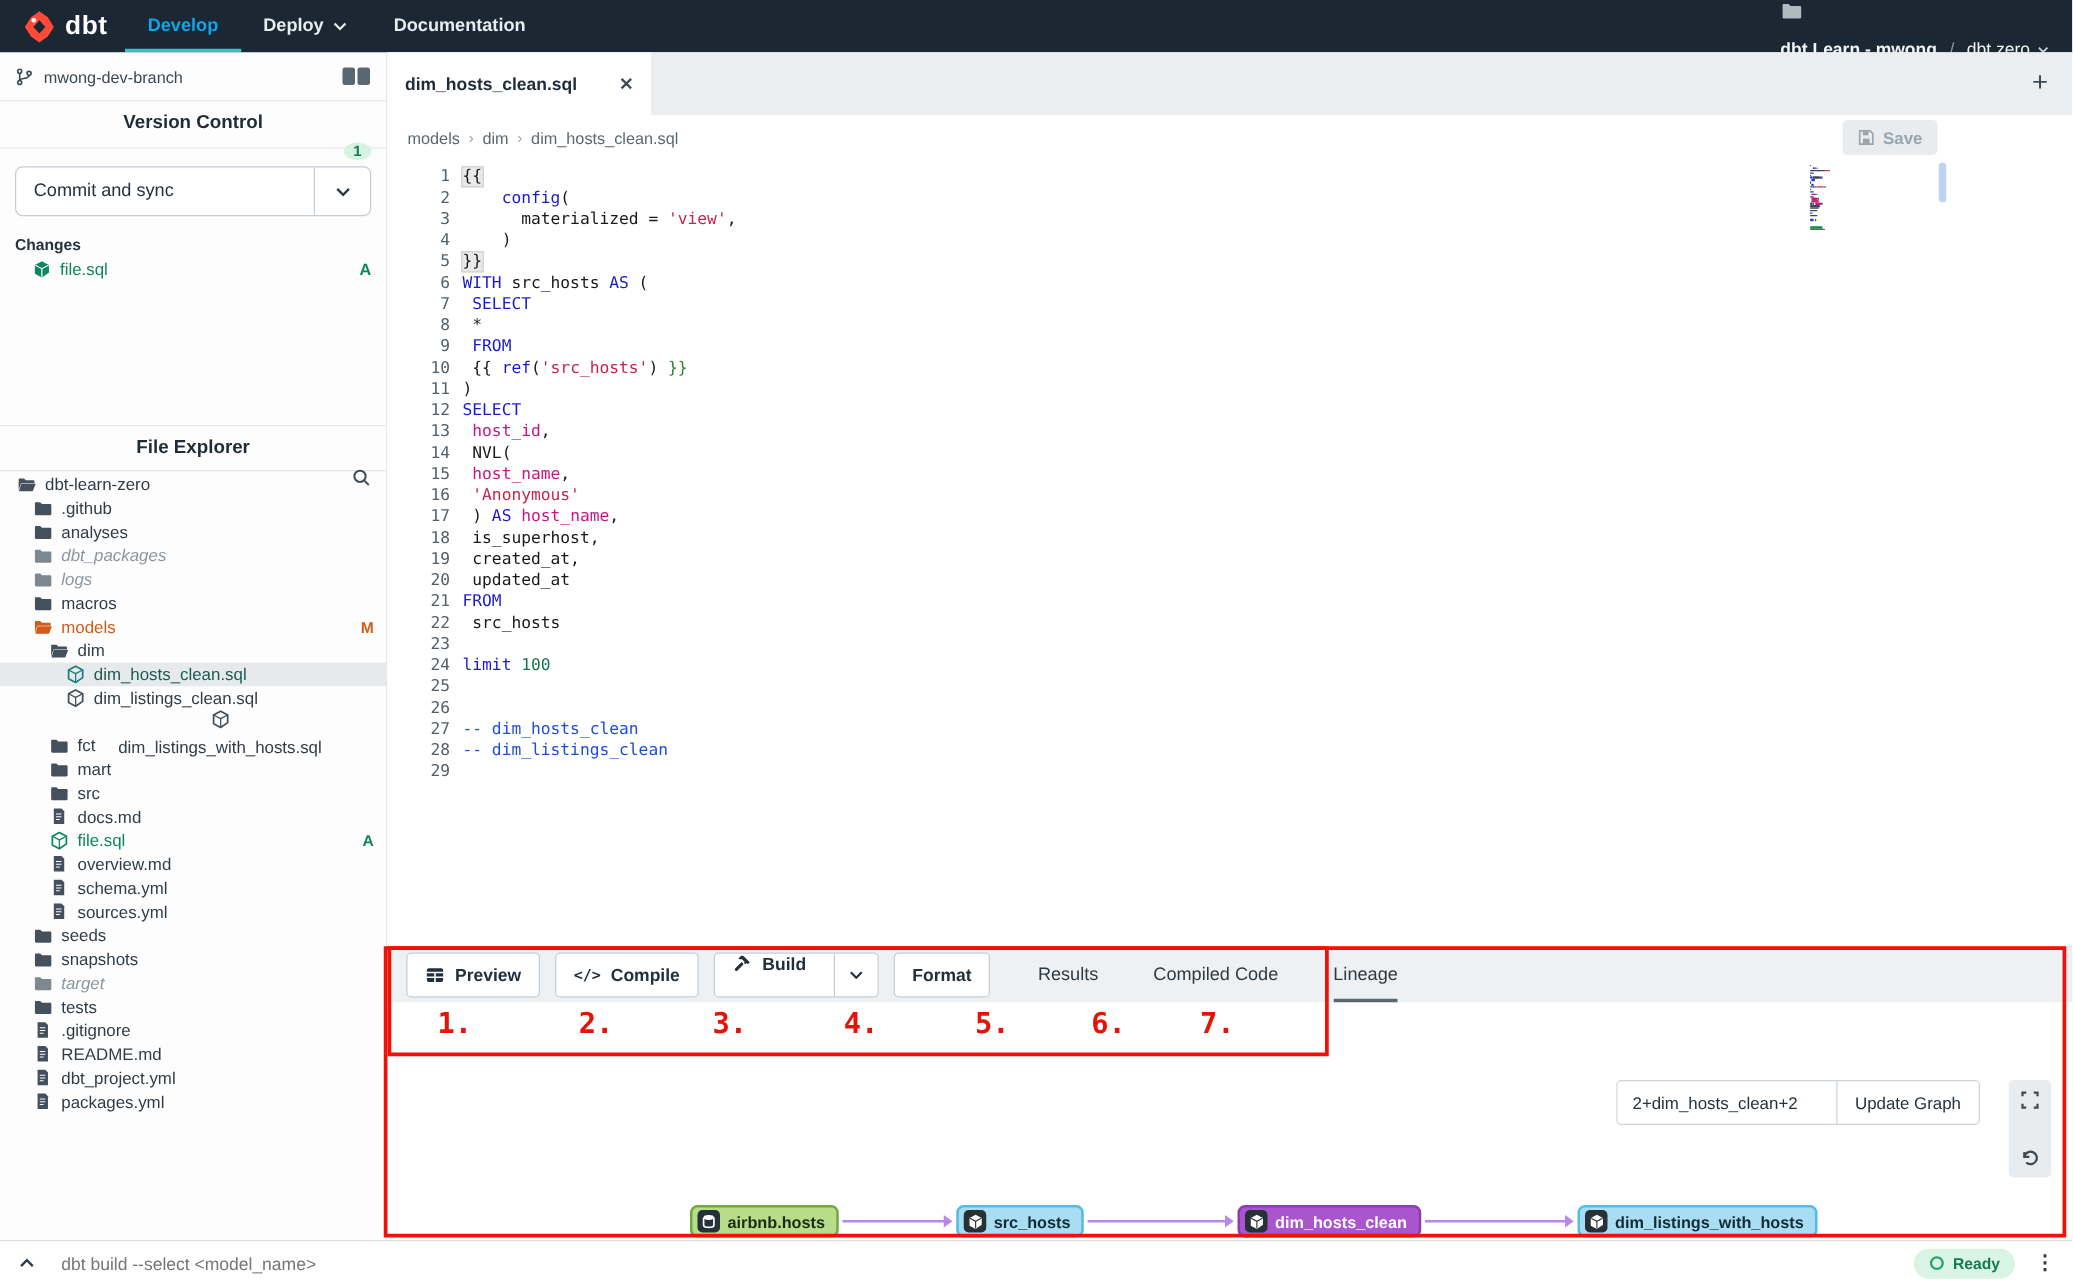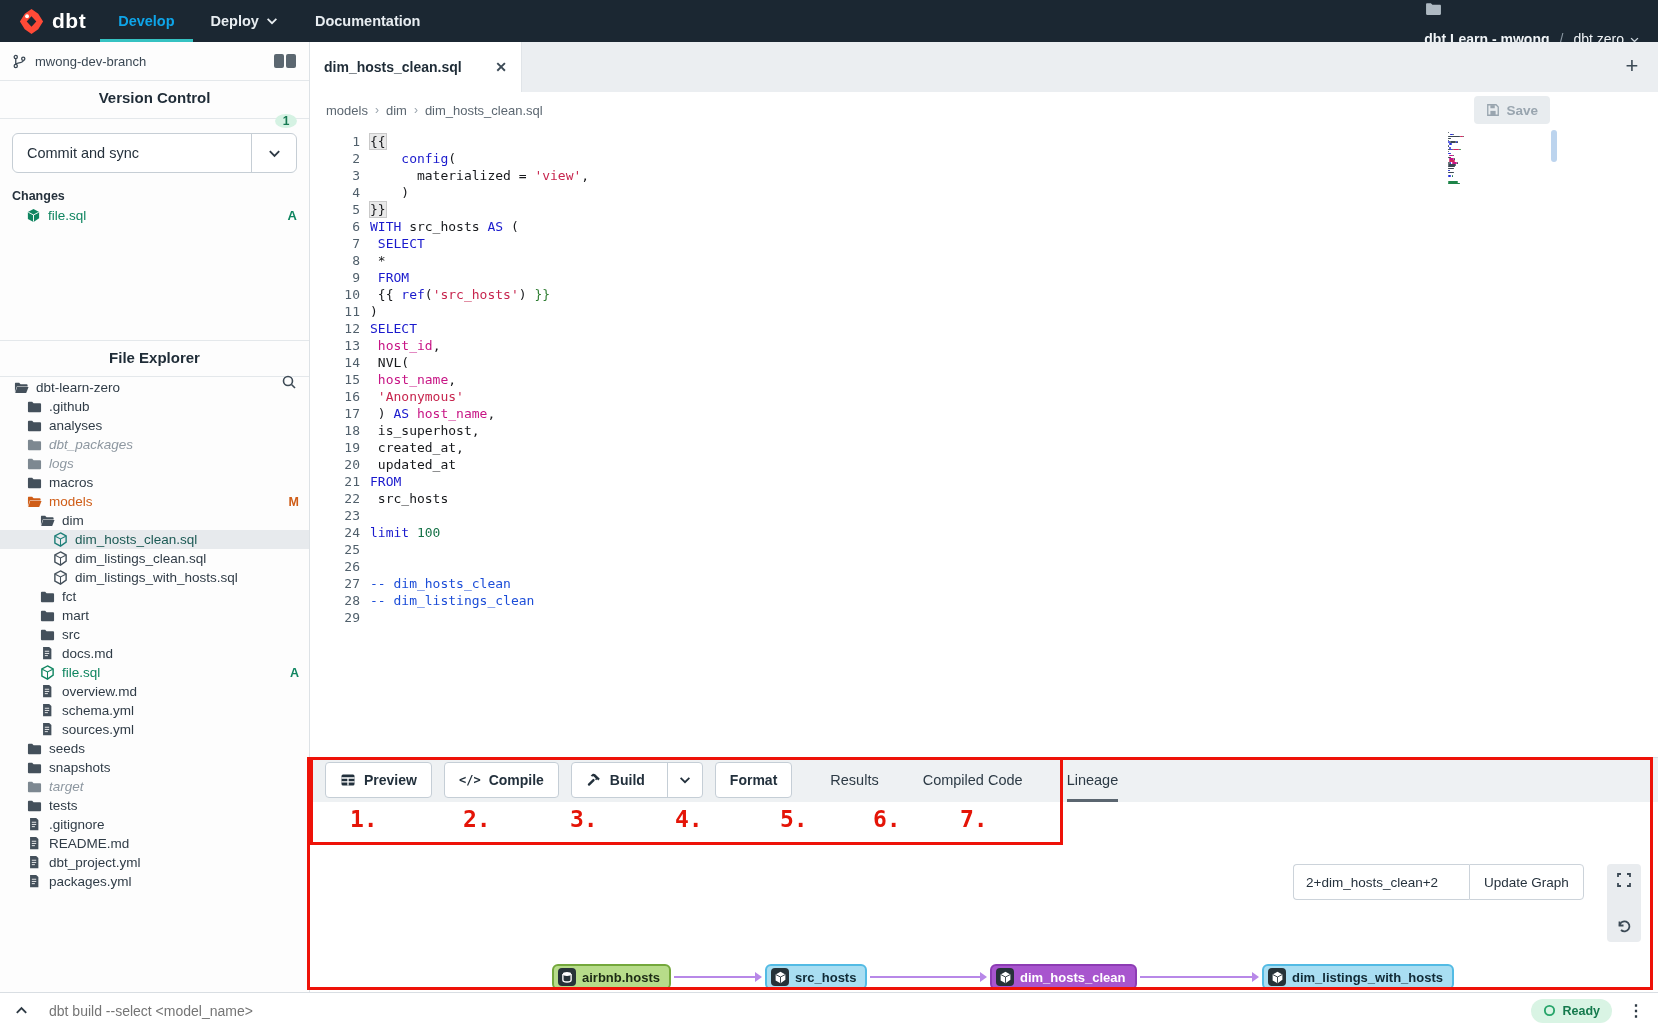--- a/index.html
+++ b/index.html
@@ -82,21 +82,21 @@
   .mm-line{height:1.9px;display:flex;}
   .mm-bar{height:1.4px;border-radius:1px;}
   .vscroll{position:absolute;left:1241px;top:2px;width:6px;height:32px;background:#bcd4ee;border-radius:3px;}
   
   .panelbar{position:absolute;left:0;top:715px;width:1348px;height:45px;background:#eef1f3;
     border-top:1px solid #d8dde2;display:flex;align-items:center;box-sizing:border-box;padding-left:15px;}
   .pbtn{height:34px;background:#fff;border:1px solid #c5ced6;border-radius:4px;display:flex;align-items:center;
     gap:8px;padding:0 14px;font-size:14px;font-weight:bold;color:#22303c;margin-right:12px;cursor:pointer;}
   .pbtn .bicon{display:inline-flex;color:#22303c;}
   .pbtn.split{padding:0;}
-  .pbtn.split .split-main{display:flex;align-items:center;gap:8px;padding:0 14px;height:100%;}
+  .pbtn.split .split-main{display:flex;align-items:flex-start;gap:8px;padding:0 14px;height:100%;}
   .pbtn.split .split-caret{width:34px;height:100%;border-left:1px solid #c5ced6;display:flex;align-items:center;justify-content:center;}
   .ptabs{display:flex;align-items:center;margin-left:26px;gap:44px;height:100%;}
   .ptab{font-size:14.5px;color:#2c3a45;height:100%;display:flex;align-items:center;cursor:pointer;
     border-bottom:3px solid transparent;box-sizing:border-box;padding-top:3px;}
   .ptab.active{border-bottom-color:#5b6670;}
   .lineage{position:absolute;left:0;top:760px;width:1552px;height:190px;background:#fff;}
   .sel-group{position:absolute;left:983px;top:62px;display:flex;height:36px;}
   .sel-input{width:176px;border:1px solid #ccd3da;border-right:none;border-radius:4px 0 0 4px;padding:0 12px;
     font-size:13.5px;color:#26323d;font-family:"Liberation Sans",sans-serif;box-sizing:border-box;background:#fff;}
   .sel-btn{border:1px solid #ccd3da;border-radius:0 4px 4px 0;background:#fff;padding:0 14px;font-size:13.5px;
@@ -324,21 +324,21 @@
         </div>
         <div class="tree-row" style="padding-left: 53px;">
           <span class="ticon">
             <svg width="15" height="15" viewBox="0 0 16 16">
               <path d="M8 1l6 3.2v6.6L8 15l-6-3.2V4.2z" fill="none" stroke="currentColor" stroke-width="1.5"></path>
               <path d="M2.4 4.5L8 7.4l5.6-2.9M8 7.4V14.6" stroke="currentColor" stroke-width="1.1" fill="none"></path>
             </svg>
           </span>
           <span>dim_listings_clean.sql</span>
         </div>
-        <div class="tree-row" style="padding-left: 53px;">
+        <div class="tree-row" style="padding-left: 53px; flex-direction: column;">
           <span class="ticon">
             <svg width="15" height="15" viewBox="0 0 16 16">
               <path d="M8 1l6 3.2v6.6L8 15l-6-3.2V4.2z" fill="none" stroke="currentColor" stroke-width="1.5"></path>
               <path d="M2.4 4.5L8 7.4l5.6-2.9M8 7.4V14.6" stroke="currentColor" stroke-width="1.1" fill="none"></path>
             </svg>
           </span>
           <span>dim_listings_with_hosts.sql</span>
         </div>
         <div class="tree-row" style="padding-left: 40px;">
           <span class="ticon">

